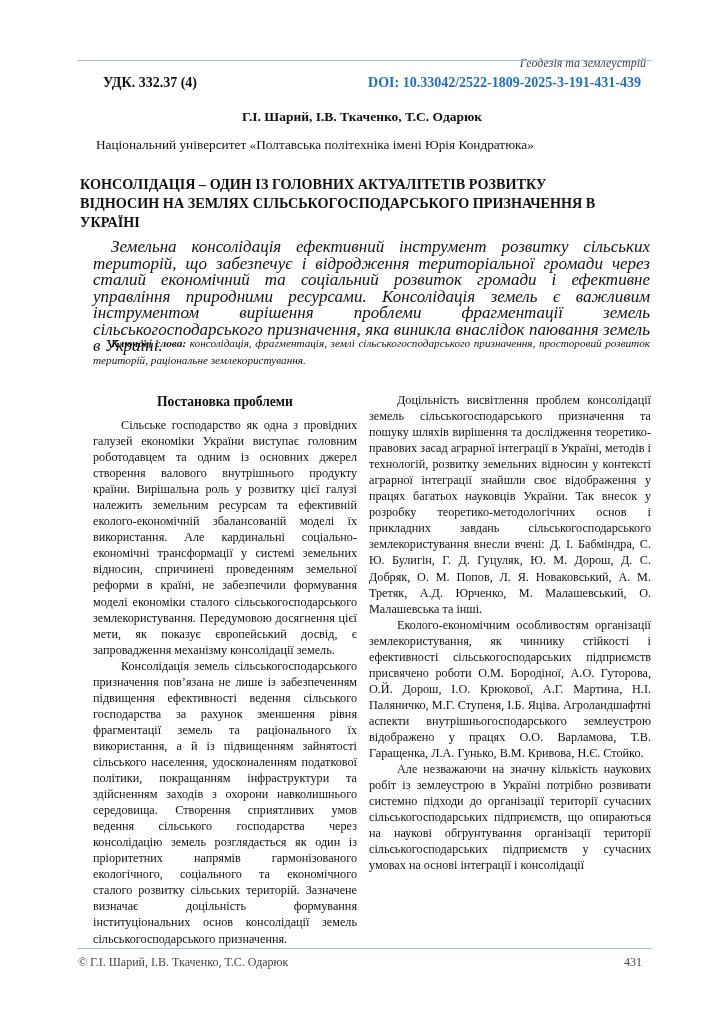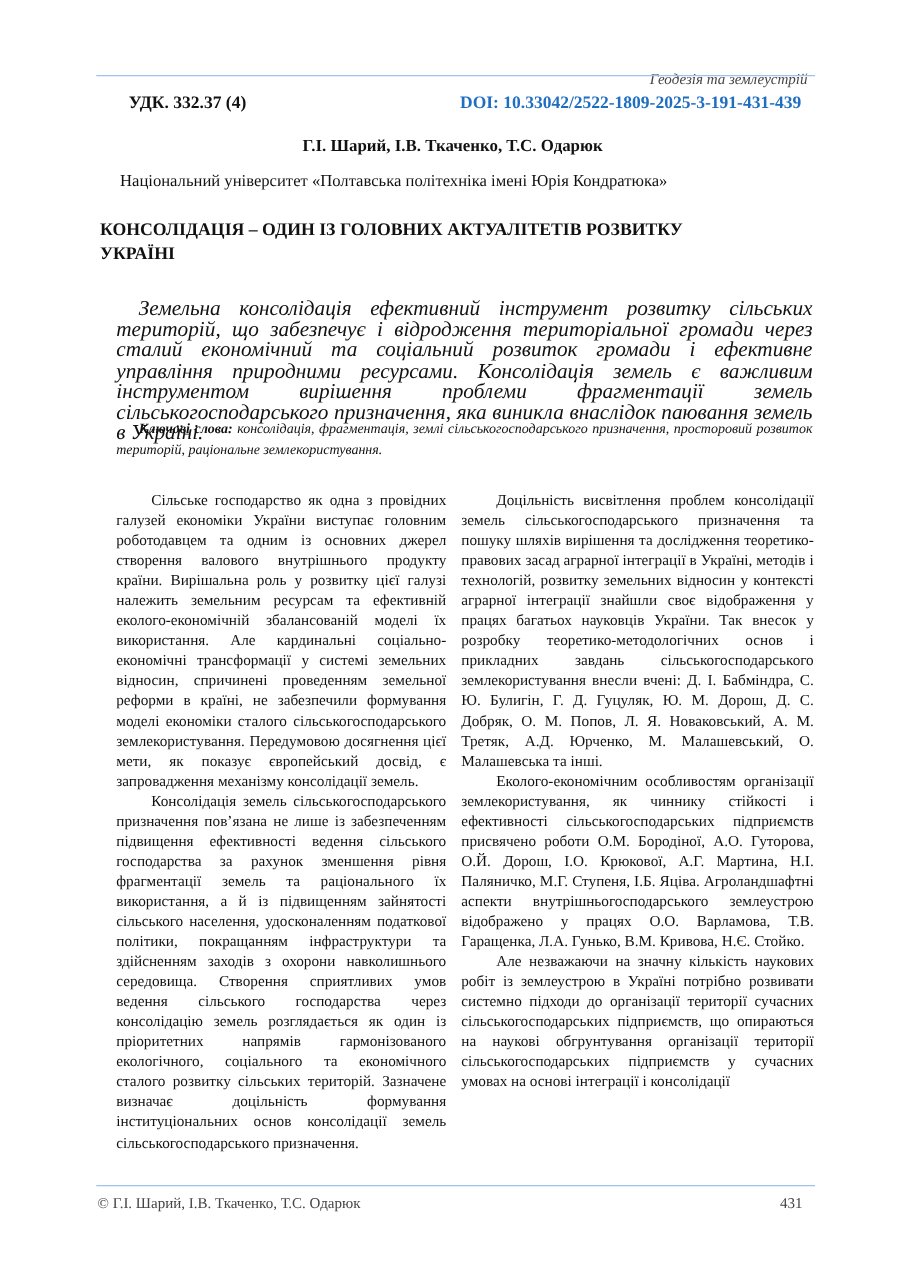--- a/index.html
+++ b/index.html
@@ -73,28 +73,30 @@
 <div class="rule top"></div>
 
 <div class="udk">УДК. 332.37 (4)</div>
 <div class="doi">DOI: 10.33042/2522-1809-2025-3-191-431-439</div>
 
 <div class="authors">Г.І. Шарий, І.В. Ткаченко, Т.С. Одарюк</div>
 <div class="affil">Національний університет «Полтавська політехніка імені Юрія Кондратюка»</div>
 
 <div class="title">
   <div>КОНСОЛІДАЦІЯ – ОДИН ІЗ  ГОЛОВНИХ АКТУАЛІТЕТІВ РОЗВИТКУ</div>
+  <div>ВІДНОСИН НА ЗЕМЛЯХ СІЛЬСЬКОГОСПОДАРСЬКОГО ПРИЗНАЧЕННЯ В</div>
   <div>УКРАЇНІ</div>
 </div>
 
 <p class="abstract">Земельна консолідація ефективний інструмент розвитку сільських територій, що забезпечує і відродження територіальної громади через сталий економічний та соціальний розвиток громади і ефективне управління природними ресурсами. Консолідація земель є важливим інструментом вирішення проблеми фрагментації земель сільськогосподарського призначення, яка виникла внаслідок паювання земель в Україні.</p>
 
 <p class="keywords"><span class="kw-label">Ключові слова:</span><span> консолідація, фрагментація, землі сільськогосподарського призначення, просторовий розвиток територій, раціональне землекористування.</span></p>
 
 <div class="col left">
+  <h2>Постановка проблеми</h2>
   <p>Сільське господарство як одна з провідних галузей економіки України виступає головним роботодавцем та одним із основних джерел створення валового внутрішнього продукту країни. Вирішальна роль у розвитку цієї галузі належить земельним ресурсам та ефективній еколого-економічній збалансованій моделі їх використання. Але кардинальні соціально-економічні трансформації у системі земельних відносин, спричинені проведенням земельної реформи в країні, не забезпечили формування моделі економіки сталого сільськогосподарського землекористування. Передумовою досягнення цієї мети, як показує європейський досвід, є запровадження механізму консолідації земель.</p>
   <p>Консолідація земель сільськогосподарського призначення пов’язана не лише із забезпеченням підвищення ефективності ведення сільського господарства за рахунок зменшення рівня фрагментації земель та раціонального їх використання, а й із підвищенням зайнятості сільського населення, удосконаленням податкової політики, покращанням інфраструктури та здійсненням заходів з охорони навколишнього середовища. Створення сприятливих умов ведення сільського господарства через консолідацію земель розглядається як один із пріоритетних напрямів гармонізованого екологічного, соціального та економічного сталого розвитку сільських територій. Зазначене визначає доцільність формування інституціональних основ консолідації земель сільськогосподарського призначення.</p>
 </div>
 
 <div class="col right">
   <p>Доцільність висвітлення проблем консолідації земель сільськогосподарського призначення та пошуку шляхів вирішення  та дослідження теоретико-правових засад аграрної інтеграції в Україні, методів і технологій, розвитку земельних відносин у контексті аграрної інтеграції знайшли своє відображення у працях багатьох науковців України. Так  внесок у розробку теоретико-методологічних основ і прикладних завдань сільськогосподарського землекористування внесли вчені: Д. І. Бабміндра, С. Ю. Булигін, Г. Д. Гуцуляк, Ю. М. Дорош, Д. С. Добряк,  О. М. Попов, Л. Я. Новаковський, А. М. Третяк, А.Д. Юрченко, М. Малашевський, О. Малашевська та інші.</p>
   <p>Еколого-економічним особливостям організації землекористування, як чиннику стійкості і ефективності сільськогосподарських підприємств присвячено роботи О.М. Бородіної, А.О. Гуторова, О.Й. Дорош, І.О. Крюкової, А.Г. Мартина, Н.І. Паляничко, М.Г. Ступеня, І.Б. Яціва. Агроландшафтні аспекти внутрішньогосподарського землеустрою відображено у працях О.О. Варламова, Т.В. Гаращенка, Л.А. Гунько, В.М. Кривова, Н.Є. Стойко.</p>
   <p>Але незважаючи на значну кількість наукових робіт із землеустрою в Україні  потрібно розвивати системно підходи до організації території сучасних сільськогосподарських підприємств, що опираються на наукові обгрунтування  організації території сільськогосподарських підприємств у сучасних умовах на основі інтеграції і консолідації</p>
 </div>
 

